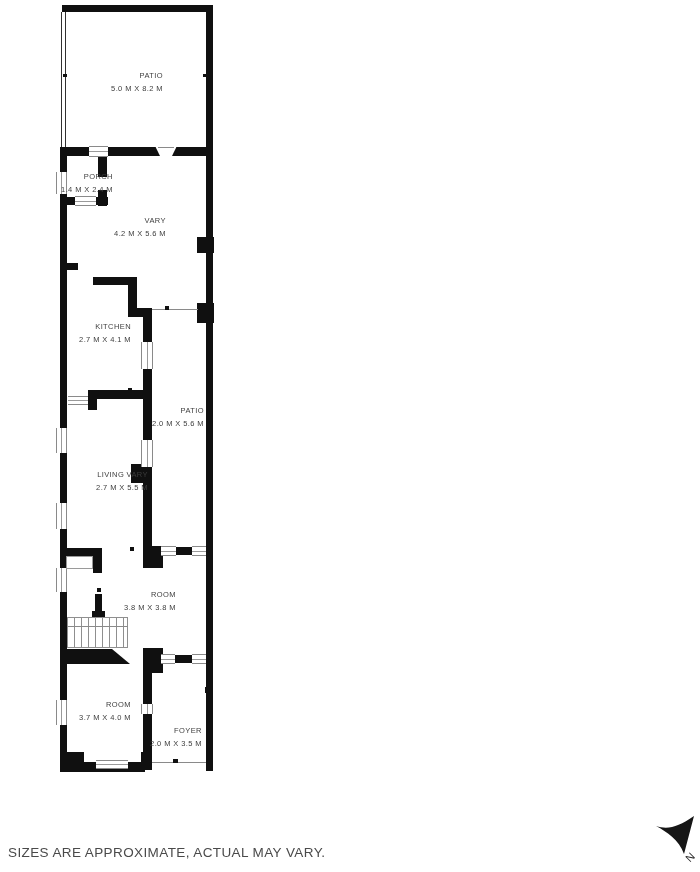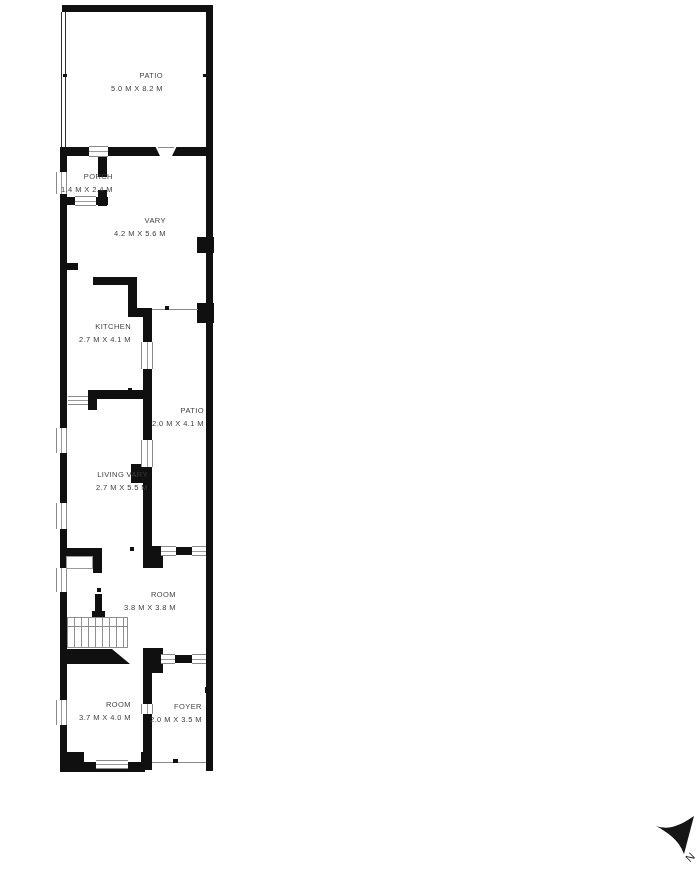--- a/index.html
+++ b/index.html
@@ -119,39 +119,40 @@
   <div class="room-label" style="left:140px;top:227px">
     <div class="rname">VARY</div>
     <div class="rdims">4.2 M X 5.6 M</div>
   </div>
   <div class="room-label" style="left:105px;top:333px">
     <div class="rname">KITCHEN</div>
     <div class="rdims">2.7 M X 4.1 M</div>
   </div>
   <div class="room-label" style="left:178px;top:417px">
     <div class="rname">PATIO</div>
-    <div class="rdims">2.0 M X 4.1 M</div>
+    <div class="rdims">2.0 M X 5.6 M</div>
   </div>
   <div class="room-label" style="left:122px;top:481px">
     <div class="rname">LIVING VARY</div>
     <div class="rdims">2.7 M X 5.5 M</div>
   </div>
   <div class="room-label" style="left:150px;top:601px">
     <div class="rname">ROOM</div>
     <div class="rdims">3.8 M X 3.8 M</div>
   </div>
   <div class="room-label" style="left:105px;top:711px">
     <div class="rname">ROOM</div>
     <div class="rdims">3.7 M X 4.0 M</div>
   </div>
-  <div class="room-label" style="left:176px;top:713px">
+  <div class="room-label" style="left:176px;top:737px">
     <div class="rname">FOYER</div>
     <div class="rdims">2.0 M X 3.5 M</div>
   </div>
 
+  <div id="footer">SIZES ARE APPROXIMATE, ACTUAL MAY VARY.</div>
 
   <div id="compass">
     <svg width="48" height="48" viewBox="0 0 48 48">
       <path d="M 4 13 C 16 17 26 14 42 3 L 32 41 C 27 27 15 19 4 13 Z" fill="#161616"></path>
     </svg>
     <span id="north-label">N</span>
   </div>
 
 </div>
 

